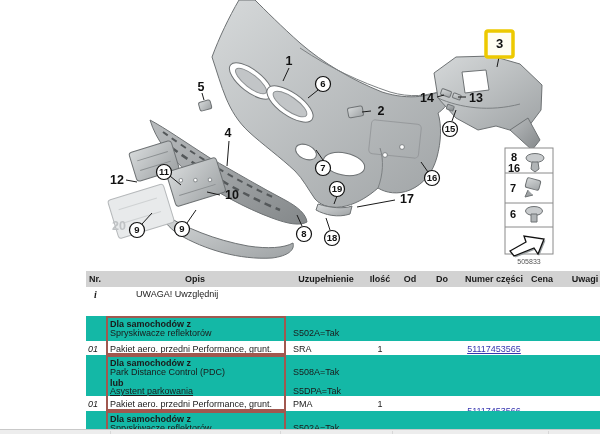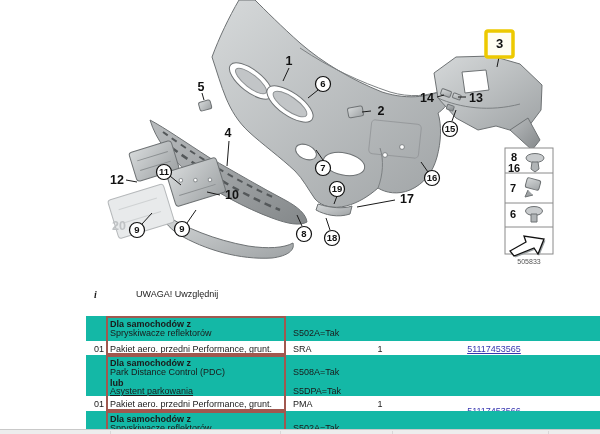--- a/index.html
+++ b/index.html
@@ -14,21 +14,21 @@
   .leg-code{font-size:7px;fill:#555;}
   
   .trow{position:absolute;left:86px;width:514px;font-size:9px;}
   .thead{background:#d2d2d2;}
   .gblock{background:#14b8a6;}
   .wrow{background:#fff;}
   .trow span{position:absolute;white-space:nowrap;}
   .hlbl{font-weight:bold;}
   .b{font-weight:bold;}
   .ctr{text-align:center;}
-  .rt{text-align:right;}
+  .rt{text-align:left;font-style:italic;}
   .marker{font-style:italic;font-weight:bold;font-family:"Liberation Serif",serif;font-size:10px;}
   a.pn{color:#3636b0;text-decoration:underline;cursor:pointer;}
   .redbox{position:absolute;left:106px;width:180px;border:2px solid #a1584f;box-sizing:border-box;
           pointer-events:none;z-index:5;}
   .bottomband{position:absolute;left:0;top:429px;width:600px;height:5px;background:#ededed;
               border-top:1px solid #c9c9c9;z-index:6;}
   .bottomband i{position:absolute;top:1px;height:4px;border-left:1px solid #d7d7d7;}
 </style>
 </head>
 <body>
@@ -207,20 +207,31 @@
         <path d="M531,214 L531,222 L537,222 L537,214 Z" fill="#b0b4b6" stroke="#6e7274"></path>
       </g>
       <g>
         <path d="M510,251 L526,242 L524,236 L544,239 L538,254 L534,248 L514,256 Z" fill="#9aa0a2" stroke="none" transform="translate(1.5,1.5)"></path>
         <path d="M510,251 L526,242 L524,236 L544,239 L538,254 L534,248 L514,256 Z" fill="#ffffff" stroke="#111" stroke-width="1.3"></path>
       </g>
       <text x="529" y="264" text-anchor="middle" class="leg-code">505833</text>
     </g>
   </svg>
 
+  <div class="trow thead" style="top:271px;height:16px;">
+    <span class="hlbl" style="left:3px;top:3px;">Nr.</span>
+    <span class="hlbl ctr" style="left:59px;width:100px;top:3px;">Opis</span>
+    <span class="hlbl ctr" style="left:190px;width:100px;top:3px;">Uzupełnienie</span>
+    <span class="hlbl ctr" style="left:269px;width:50px;top:3px;">Ilość</span>
+    <span class="hlbl ctr" style="left:304px;width:40px;top:3px;">Od</span>
+    <span class="hlbl ctr" style="left:336px;width:40px;top:3px;">Do</span>
+    <span class="hlbl ctr" style="left:358px;width:100px;top:3px;">Numer części</span>
+    <span class="hlbl ctr" style="left:431px;width:50px;top:3px;">Cena</span>
+    <span class="hlbl ctr" style="left:474px;width:50px;top:3px;">Uwagi</span>
+  </div>
 
   <div class="trow wrow" style="top:287px;height:29px;">
     <span class="marker" style="left:8px;top:2px;">i</span>
     <span style="left:24px;top:2px;padding-left:26px;">UWAGA! Uwzględnij</span>
   </div>
 
   <div class="trow gblock" style="top:316px;height:25px;">
     <span class="b" style="left:24px;top:2.5px;">Dla samochodów z</span>
     <span style="left:24px;top:12px;">Spryskiwacze reflektorów</span>
     <span style="left:207px;top:12px;">S502A=Tak</span>

